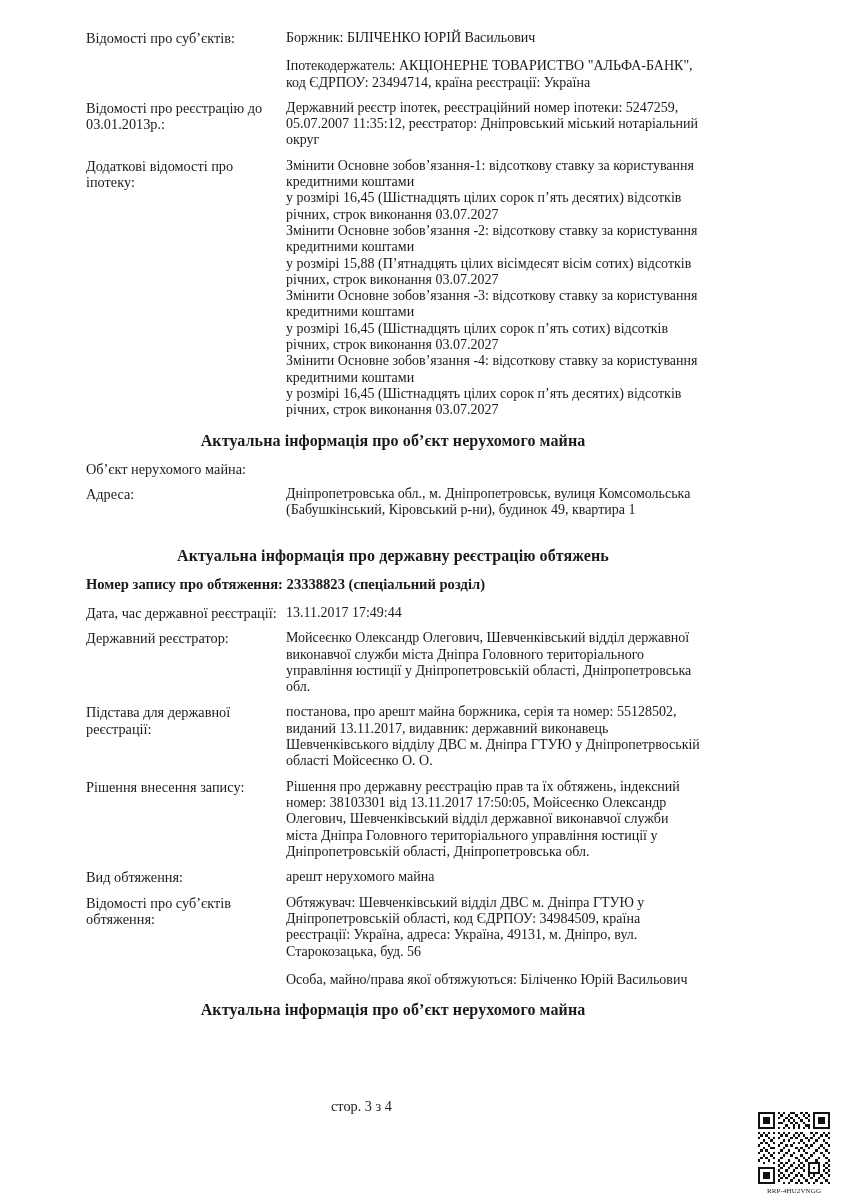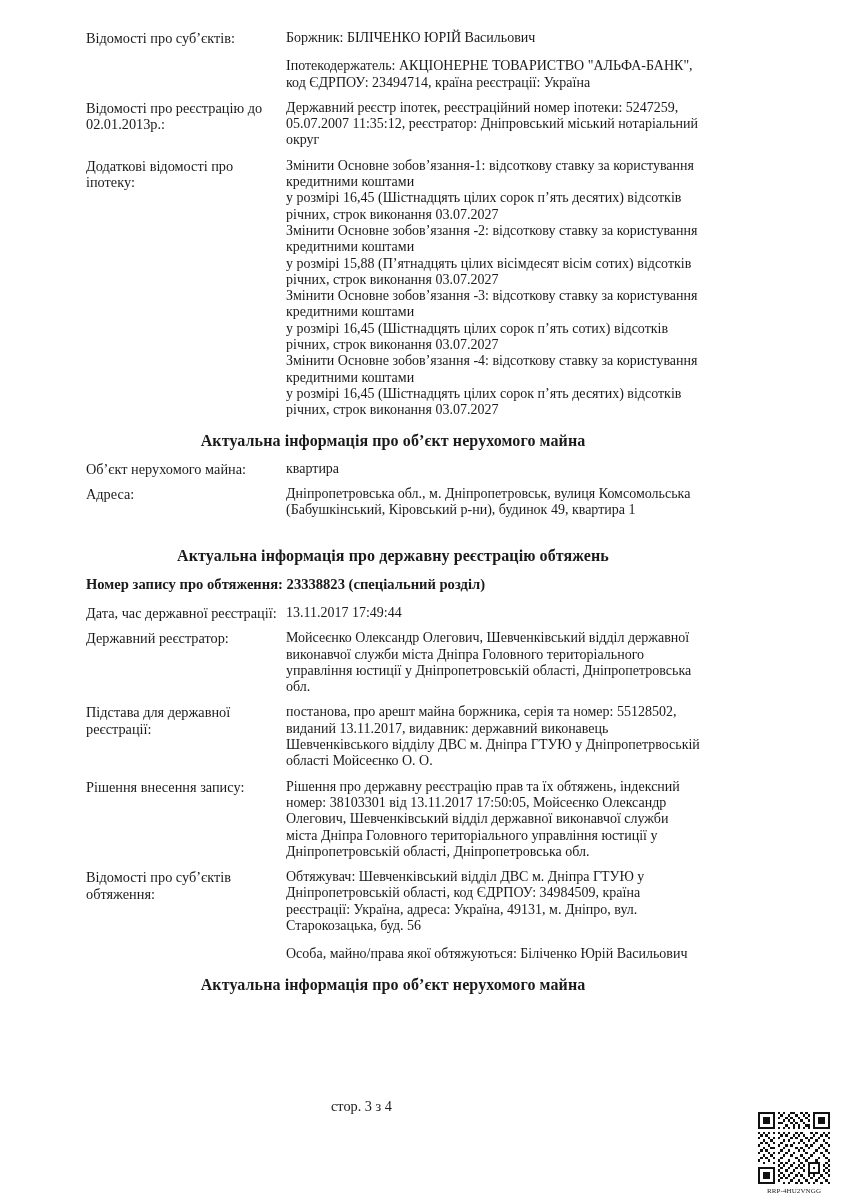--- a/index.html
+++ b/index.html
@@ -115,21 +115,21 @@
 
     <div class="row">
       <div class="label">Відомості про суб’єктів:</div>
       <div class="value">
         <p class="tight">Боржник: БІЛІЧЕНКО ЮРІЙ Васильович</p>
         <p>Іпотекодержатель: АКЦІОНЕРНЕ ТОВАРИСТВО "АЛЬФА-БАНК", код ЄДРПОУ: 23494714, країна реєстрації: Україна</p>
       </div>
     </div>
 
     <div class="row">
-      <div class="label">Відомості про реєстрацію до 02.01.2013р.:</div>
+      <div class="label">Відомості про реєстрацію до 03.01.2013р.:</div>
       <div class="value">
         <p class="tight">Державний реєстр іпотек, реєстраційний номер іпотеки: 5247259, 05.07.2007 11:35:12, реєстратор: Дніпровський міський нотаріальний округ</p>
       </div>
     </div>
 
     <div class="row">
       <div class="label">Додаткові відомості про іпотеку:</div>
       <div class="value">
         <p class="block">Змінити Основне зобов’язання-1: відсоткову ставку за користування кредитними коштами
 у розмірі 16,45 (Шістнадцять цілих сорок п’ять десятих) відсотків річних, строк виконання  03.07.2027
@@ -142,23 +142,20 @@
       </div>
     </div>
 
   </div>
 
   <div>
     <div class="section-heading">Актуальна інформація про об’єкт нерухомого майна</div>
 
     <div class="row">
       <div class="label">Об’єкт нерухомого майна:</div>
-      <div class="value">
-        <p class="tight">квартира</p>
-      </div>
     </div>
 
     <div class="row">
       <div class="label">Адреса:</div>
       <div class="value">
         <p class="tight">Дніпропетровська обл., м. Дніпропетровськ, вулиця Комсомольська (Бабушкінський, Кіровський р-ни), будинок 49, квартира 1</p>
       </div>
     </div>
   </div>
 
@@ -189,20 +186,26 @@
       </div>
     </div>
 
     <div class="row">
       <div class="label">Рішення внесення запису:</div>
       <div class="value">
         <p class="tight">Рішення про державну реєстрацію прав та їх обтяжень, індексний номер: 38103301 від 13.11.2017 17:50:05, Мойсеєнко Олександр Олегович, Шевченківський відділ державної виконавчої служби міста Дніпра Головного територіального управління юстиції у Дніпропетровській області, Дніпропетровська обл.</p>
       </div>
     </div>
 
+    <div class="row">
+      <div class="label">Вид обтяження:</div>
+      <div class="value">
+        <p class="tight">арешт нерухомого майна</p>
+      </div>
+    </div>
 
     <div class="row">
       <div class="label">Відомості про суб’єктів обтяження:</div>
       <div class="value">
         <p class="tight">Обтяжувач: Шевченківський відділ ДВС м. Дніпра ГТУЮ у Дніпропетровській області, код ЄДРПОУ: 34984509, країна реєстрації: Україна, адреса: Україна, 49131, м. Дніпро, вул. Старокозацька, буд. 56</p>
         <p>Особа, майно/права якої обтяжуються: Біліченко Юрій Васильович</p>
       </div>
     </div>
   </div>
 

